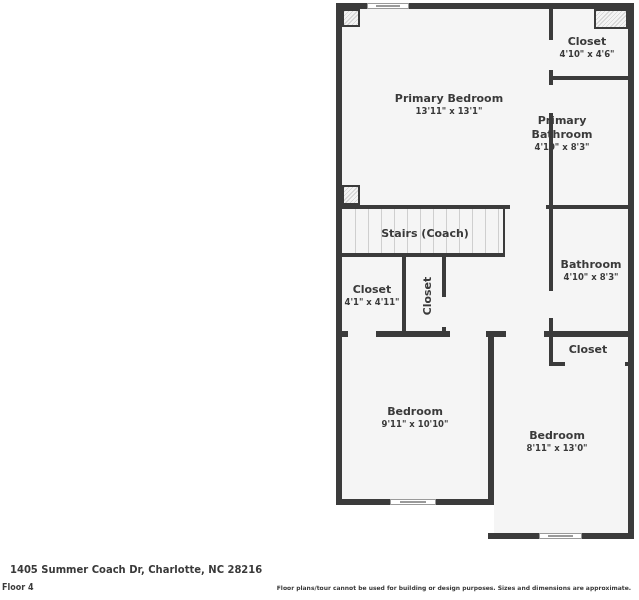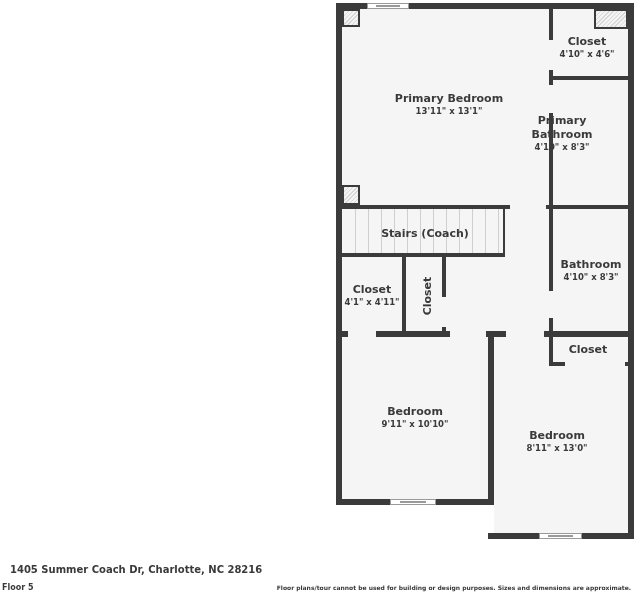--- a/index.html
+++ b/index.html
@@ -126,14 +126,14 @@
     <div class="name">Bedroom</div>
     <div class="dim">9'11" x 10'10"</div>
   </div>
   <div class="label" style="left:557px;top:441px;">
     <div class="name">Bedroom</div>
     <div class="dim">8'11" x 13'0"</div>
   </div>
 </div>
 
 <div class="footer-address">1405 Summer Coach Dr, Charlotte, NC 28216</div>
-<div class="footer-floor">Floor 5</div>
+<div class="footer-floor">Floor 4</div>
 <div class="footer-disclaimer">Floor plans/tour cannot be used for building or design purposes. Sizes and dimensions are approximate.</div>
 
 </body></html>

